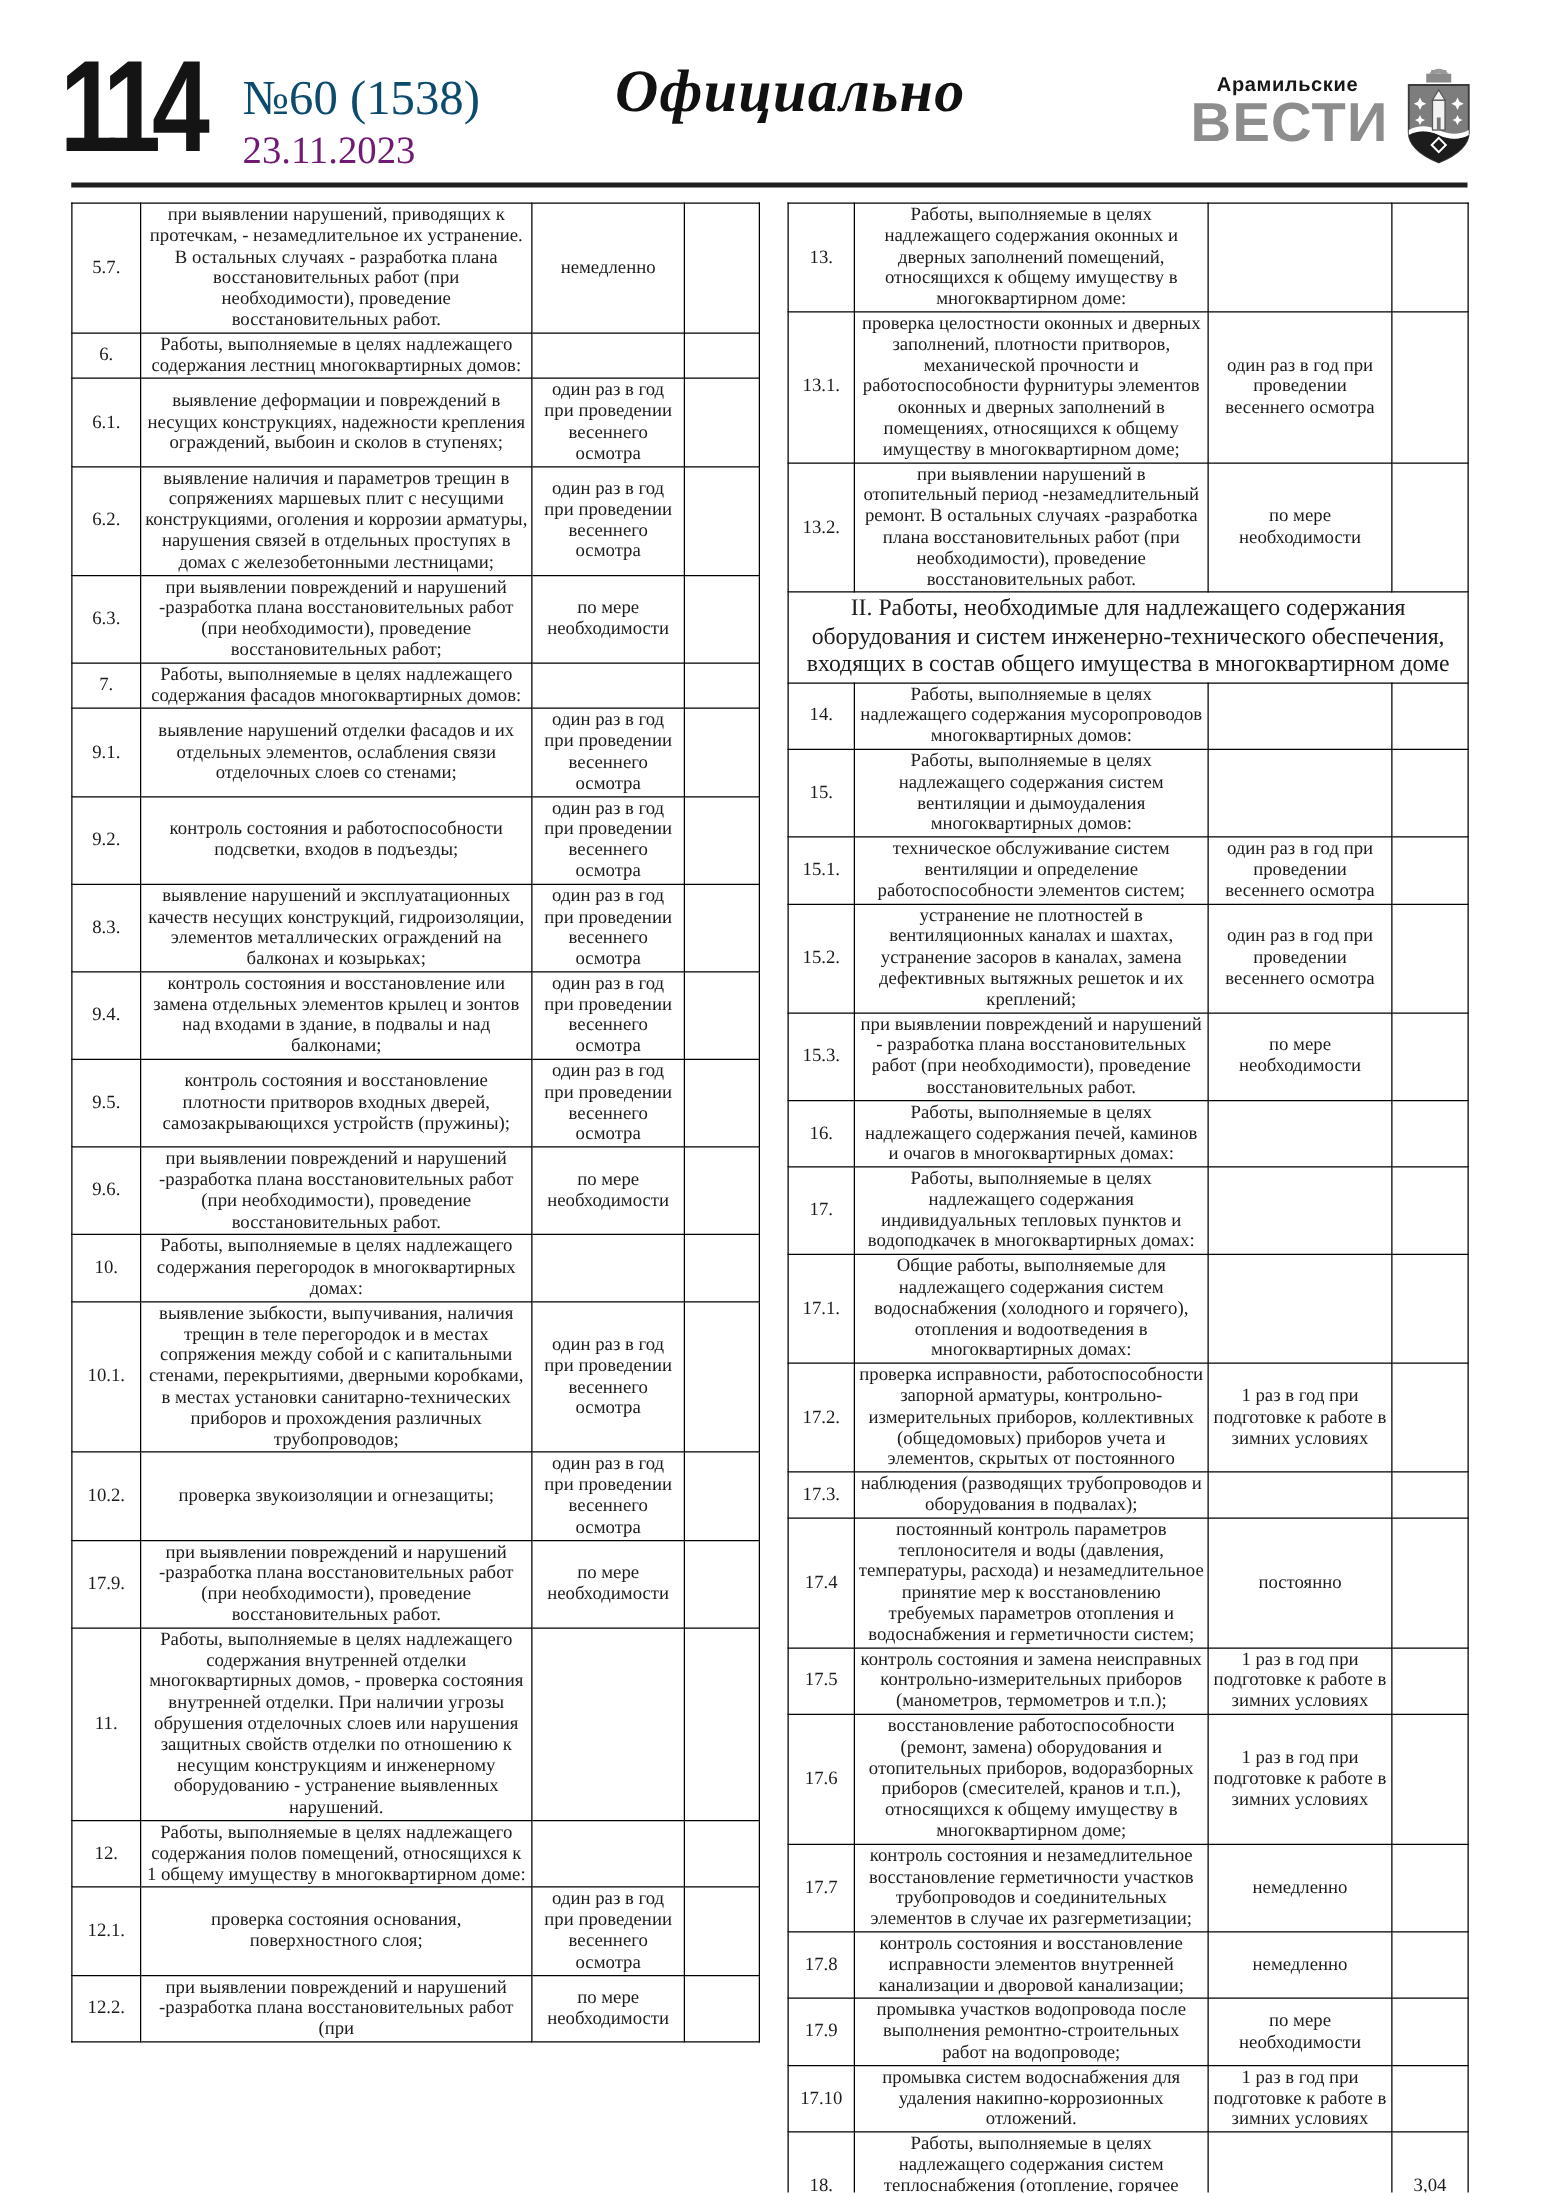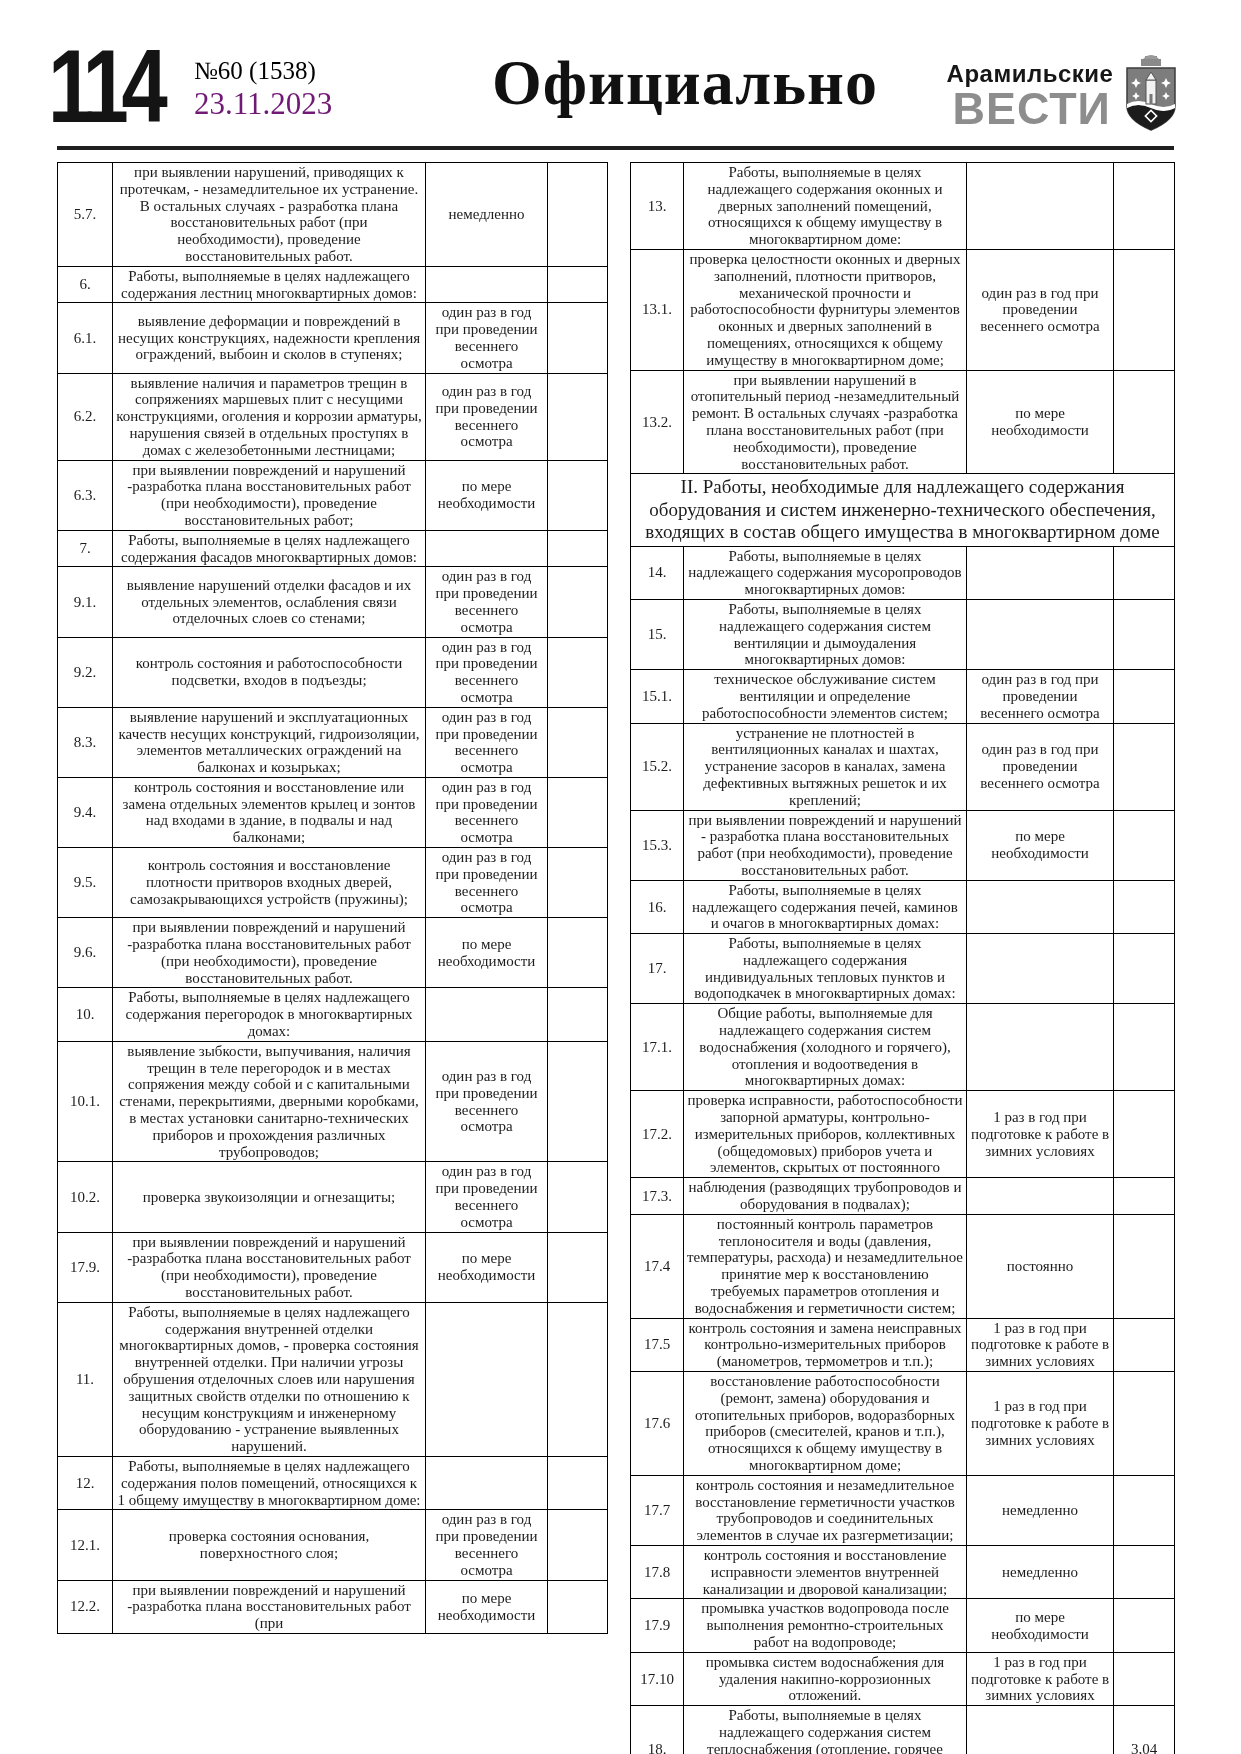--- a/index.html
+++ b/index.html
@@ -5,27 +5,27 @@
   html,body{margin:0;padding:0;background:#fff;}
   body{width:1241px;height:1754px;position:relative;overflow:hidden;
        font-family:"Liberation Serif",serif;color:#1a1a1a;}
 
   
   .page-num{position:absolute;left:48px;top:34px;
     font-family:"Liberation Sans",sans-serif;font-weight:bold;
     font-size:104px;line-height:1;letter-spacing:-9px;color:#141414;
     transform:scaleX(.80);transform-origin:left top;}
   .issue-block{position:absolute;left:194px;top:57px;line-height:1.15;}
-  .issue-no{font-size:25px;color:#000000;}
+  .issue-no{font-size:39px;color:#0c4a6e;}
   .issue-date{font-size:31px;color:#701a75;}
-  .rubric{position:absolute;left:492px;top:46px;
-    font-weight:600;font-size:64px;color:#111;letter-spacing:1px;}
+  .rubric{position:absolute;left:492px;top:46px;font-style:italic;
+    font-weight:600;font-size:48px;color:#111;letter-spacing:1px;}
   .brand{position:absolute;left:945px;top:60px;width:170px;
     font-family:"Liberation Sans",sans-serif;text-align:center;}
-  .brand-top{font-size:24px;font-weight:bold;color:#161616;letter-spacing:.5px;}
+  .brand-top{font-size:16px;font-weight:bold;color:#161616;letter-spacing:.5px;}
   .brand-bottom{font-size:44px;font-weight:bold;color:#8d8d8d;
     letter-spacing:1px;line-height:.95;transform:scaleX(1.02);transform-origin:left;}
   .coat{position:absolute;left:1124px;top:54px;}
   .header-rule{position:absolute;left:57px;top:146px;width:1117px;height:4px;
     background:#1f1f1f;}
 
   
   .col-left{position:absolute;left:57px;top:162px;width:550px;}
   .col-right{position:absolute;left:630px;top:162px;width:544px;}
   table{border-collapse:collapse;table-layout:fixed;width:100%;}

